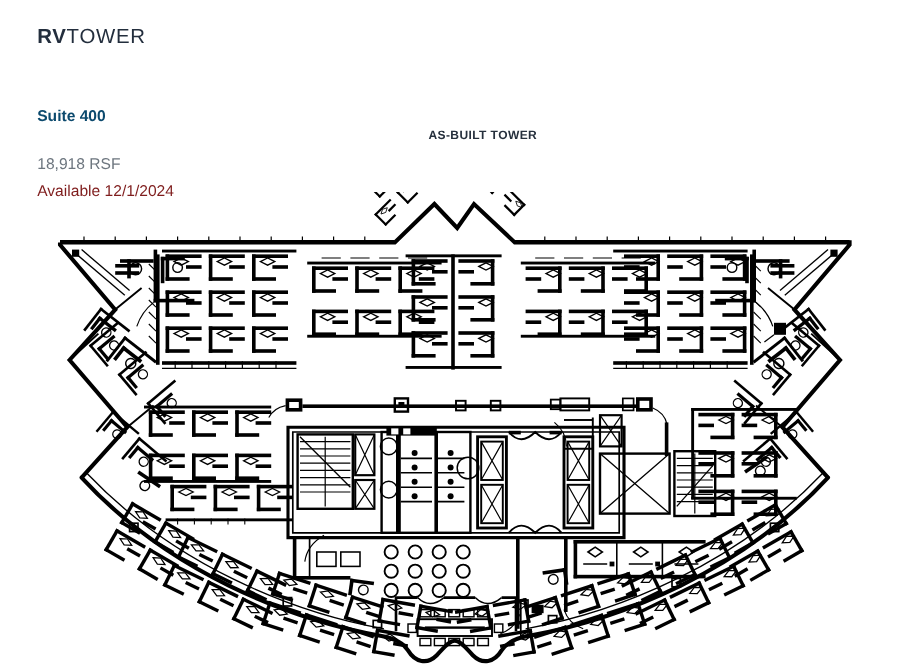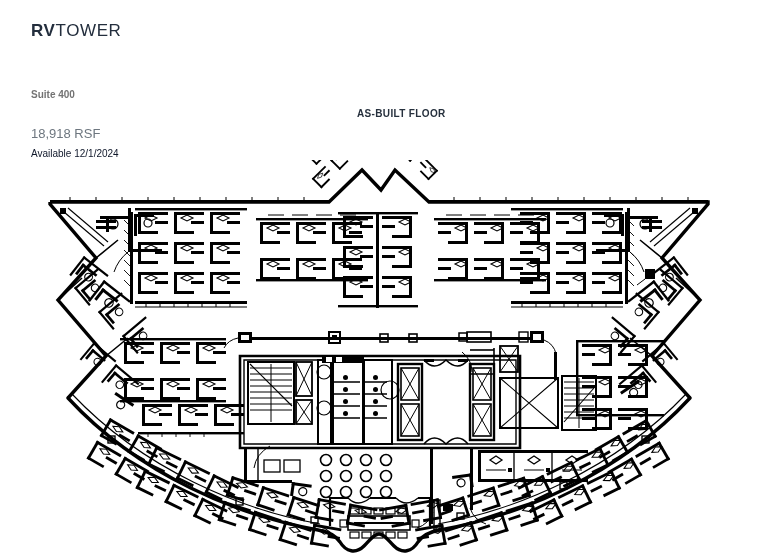--- a/index.html
+++ b/index.html
@@ -16,23 +16,23 @@
   
   .hdr{position:absolute;left:31px;top:22px;}
   .brand{font-size:17px;letter-spacing:.6px;color:#232e3d;line-height:1;white-space:nowrap;}
   .brand .b1{font-weight:700;}
   .brand .b2{font-weight:400;}
   .floor{
     margin-top:9px;font-size:25px;font-weight:300;letter-spacing:3.2px;
     color:#9aa2ab;line-height:1;white-space:nowrap;
   }
   .meta{position:absolute;left:31px;top:90px;}
-  .suite{font-size:10px;font-weight:700;color:#737373;line-height:1;}
+  .suite{font-size:13px;font-weight:700;color:#0c4a6e;line-height:1;}
   .rsf{margin-top:27px;font-size:13px;font-weight:400;color:#6d767f;line-height:1;}
-  .avail{margin-top:9px;font-size:10px;font-weight:400;color:#0f172a;line-height:1;text-align:center;}
+  .avail{margin-top:9px;font-size:13px;font-weight:400;color:#7f1d1d;line-height:1;text-align:center;}
   .planlabel{
     position:absolute;left:357px;top:108px;font-size:10px;font-weight:700;
     letter-spacing:.35px;color:#26303d;
   }
 
   
   #plan{position:absolute;left:0;top:160px;width:758px;height:398px;}
   svg{display:block;}
 </style>
 </head>
@@ -43,21 +43,21 @@
   <div class="hdr">
     <div class="brand"><span class="b1">RV</span><span class="b2">TOWER</span></div>
   </div>
 
   <div class="meta">
     <div class="suite">Suite 400</div>
     <div class="rsf">18,918 RSF</div>
     <div class="avail">Available 12/1/2024</div>
   </div>
 
-  <div class="planlabel">AS-BUILT FLOOR</div>
+  <div class="planlabel">AS-BUILT TOWER</div>
 
   <div id="plan">
   <svg width="758" height="398" viewBox="0 0 758 398" xmlns="http://www.w3.org/2000/svg">
     <defs>
       <g id="cub">
         <rect x="0" y="0" width="30" height="3"></rect>
         <rect x="0" y="0" width="3" height="22"></rect>
         <rect x="0" y="19" width="20" height="3"></rect>
         <rect x="17" y="9" width="13" height="3"></rect>
         <path d="M7 6 l6 -3 l6 3 l-6 3 z" fill="none" stroke="#000" stroke-width="1.1"></path>

